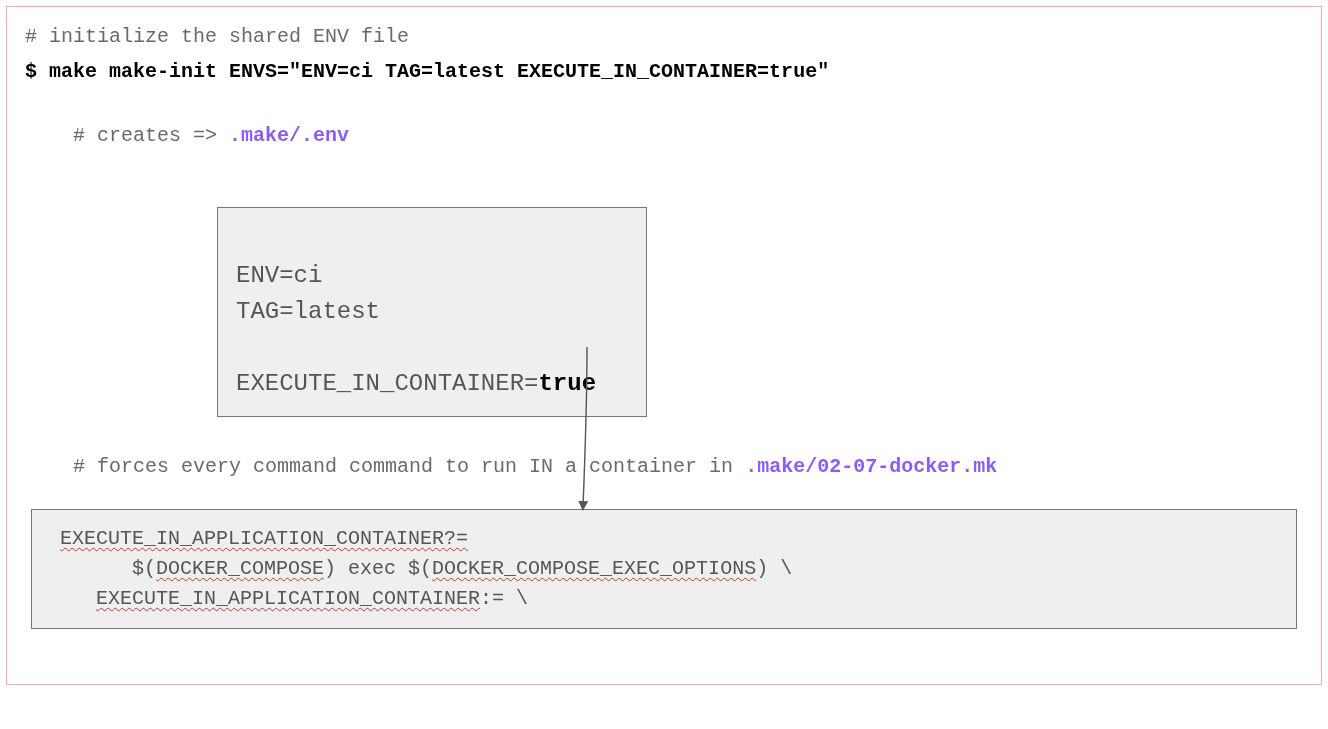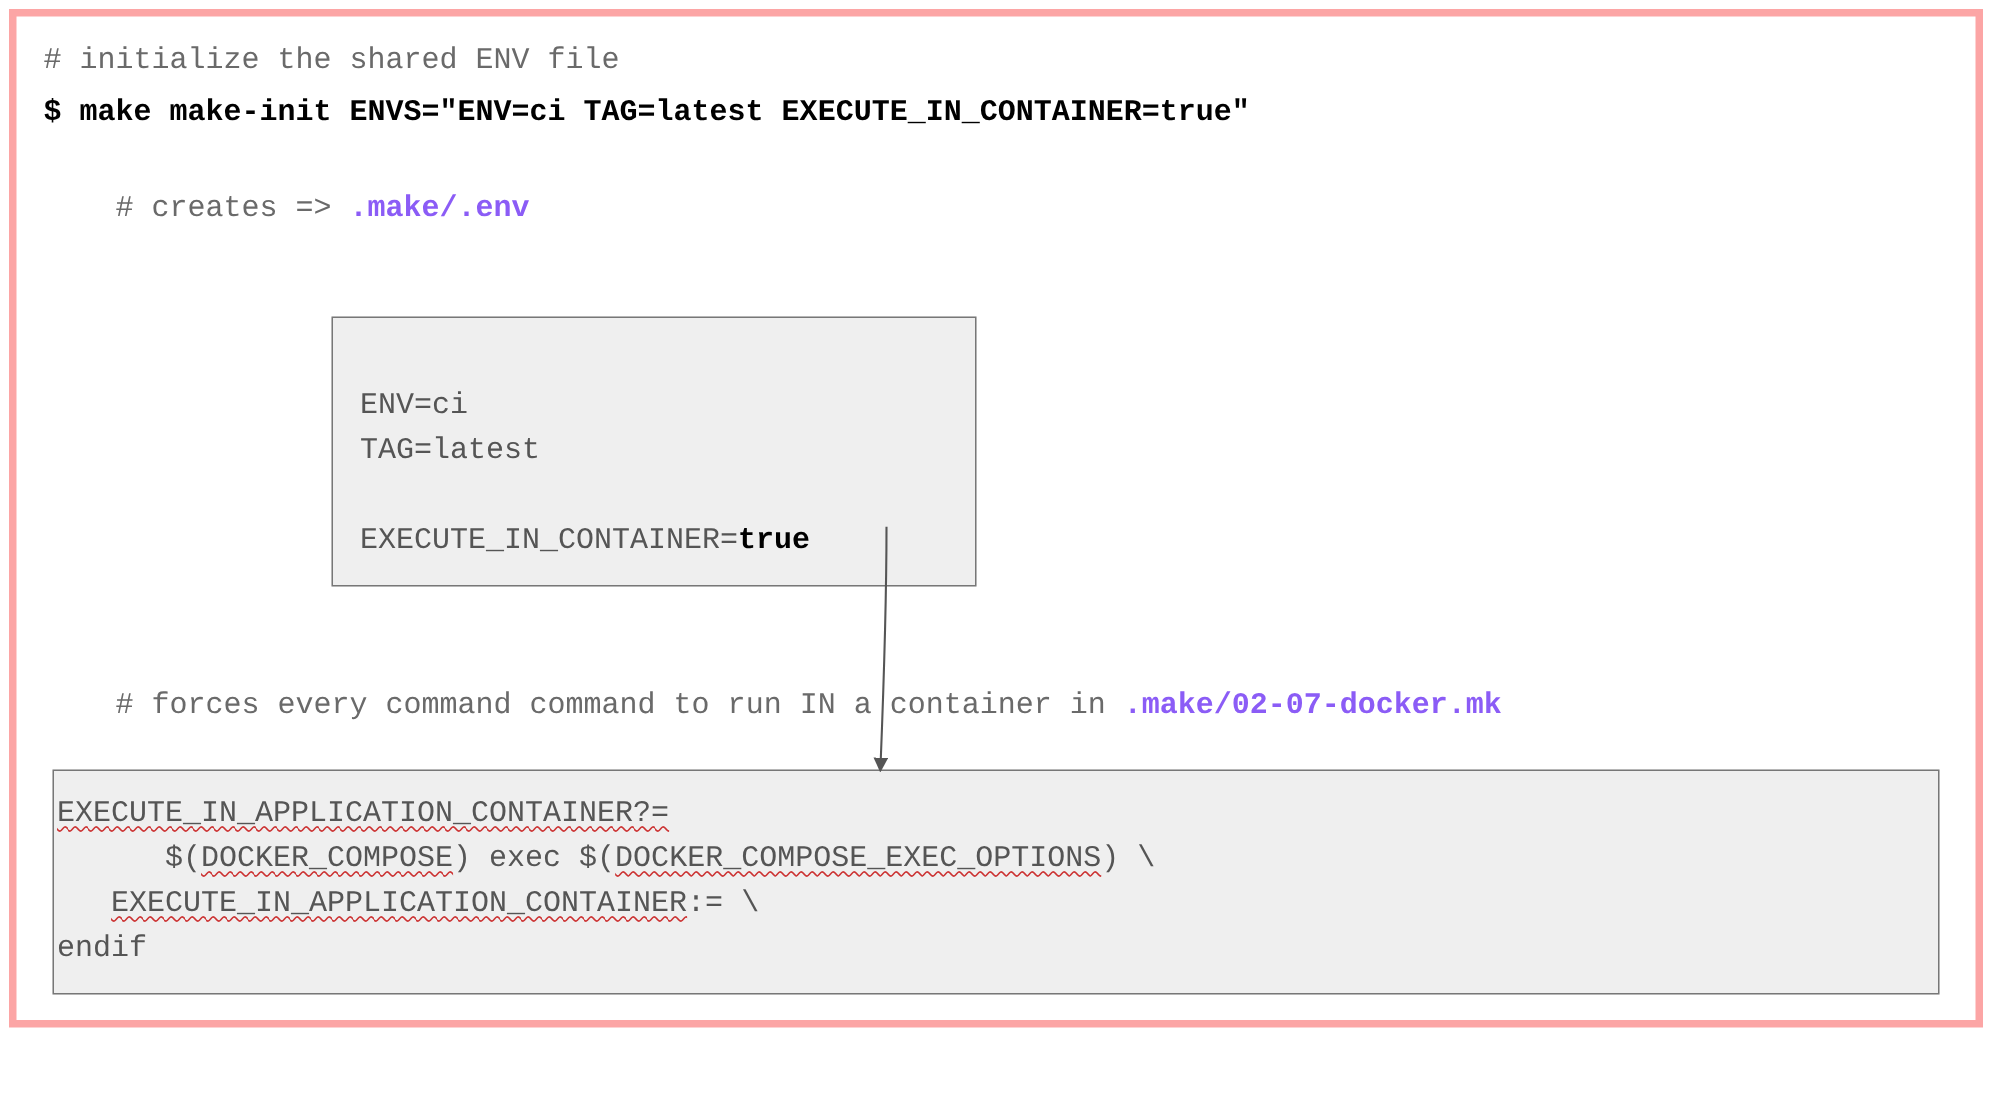--- a/index.html
+++ b/index.html
@@ -6,54 +6,54 @@
   body {
     margin: 0;
     padding: 6px;
     background: #fff;
     font-family: "Courier New", Courier, monospace;
     font-size: 20px;
     color: #333;
     width: 1328px;
   }
   .outer {
-    border: 5px solid #fca5a5;
+    border: 1px solid #fca5a5;
     position: relative;
     padding: 14px 18px 24px 18px;
     height: 679px;
   }
   .line { margin: 4px 0; white-space: pre; color: #6a6a6a; }
   .cmd  { color: #000; font-weight: bold; margin: 12px 0 18px 0; }
   .path { color: #8b5cf6; font-weight: bold; }
   .true { color: #000; font-weight: bold; }
 
   .env-box {
     position: absolute;
     left: 210px;
     top: 200px;
     width: 430px;
     border: 1px solid #777;
     background: #efefef;
     padding: 14px 18px;
-    font-size: 20px;
+    font-size: 24px;
     line-height: 1.5;
     white-space: pre;
     color: #555;
   }
 
   .comment2 {
     margin-top: 262px;
     margin-bottom: 8px;
     color: #6a6a6a;
   }
 
   .mk-box {
     border: 1px solid #777;
     background: #efefef;
-    padding: 14px 2px;
+    padding: 14px 28px;
     margin: 0 6px;
     font-size: 20px;
     line-height: 1.5;
     color: #555;
   }
   .mk-row { white-space: pre; }
   .spell {
     text-decoration: underline wavy #c33;
     text-decoration-thickness: 1px;
     text-underline-offset: 3px;
@@ -102,16 +102,15 @@
 
   <div class="line comment2">
     <span># forces every command command to run IN a container in </span><span class="path">.make/02-07-docker.mk</span>
   </div>
 
   <div class="mk-box">
     <div class="mk-row"><span class="spell">EXECUTE_IN_APPLICATION_CONTAINER?=</span></div>
     <div class="mk-row"></div>
     <div class="mk-row"><span>      $(</span><span class="spell2">DOCKER_COMPOSE</span><span>) exec $(</span><span class="spell2">DOCKER_COMPOSE_EXEC_OPTIONS</span><span>) \</span></div>
     <div class="mk-row"><span>   </span><span class="spell">EXECUTE_IN_APPLICATION_CONTAINER</span><span>:= \</span></div>
-    <div class="mk-row">endif</div>
   </div>
 
 </div>
 
 </body></html>

